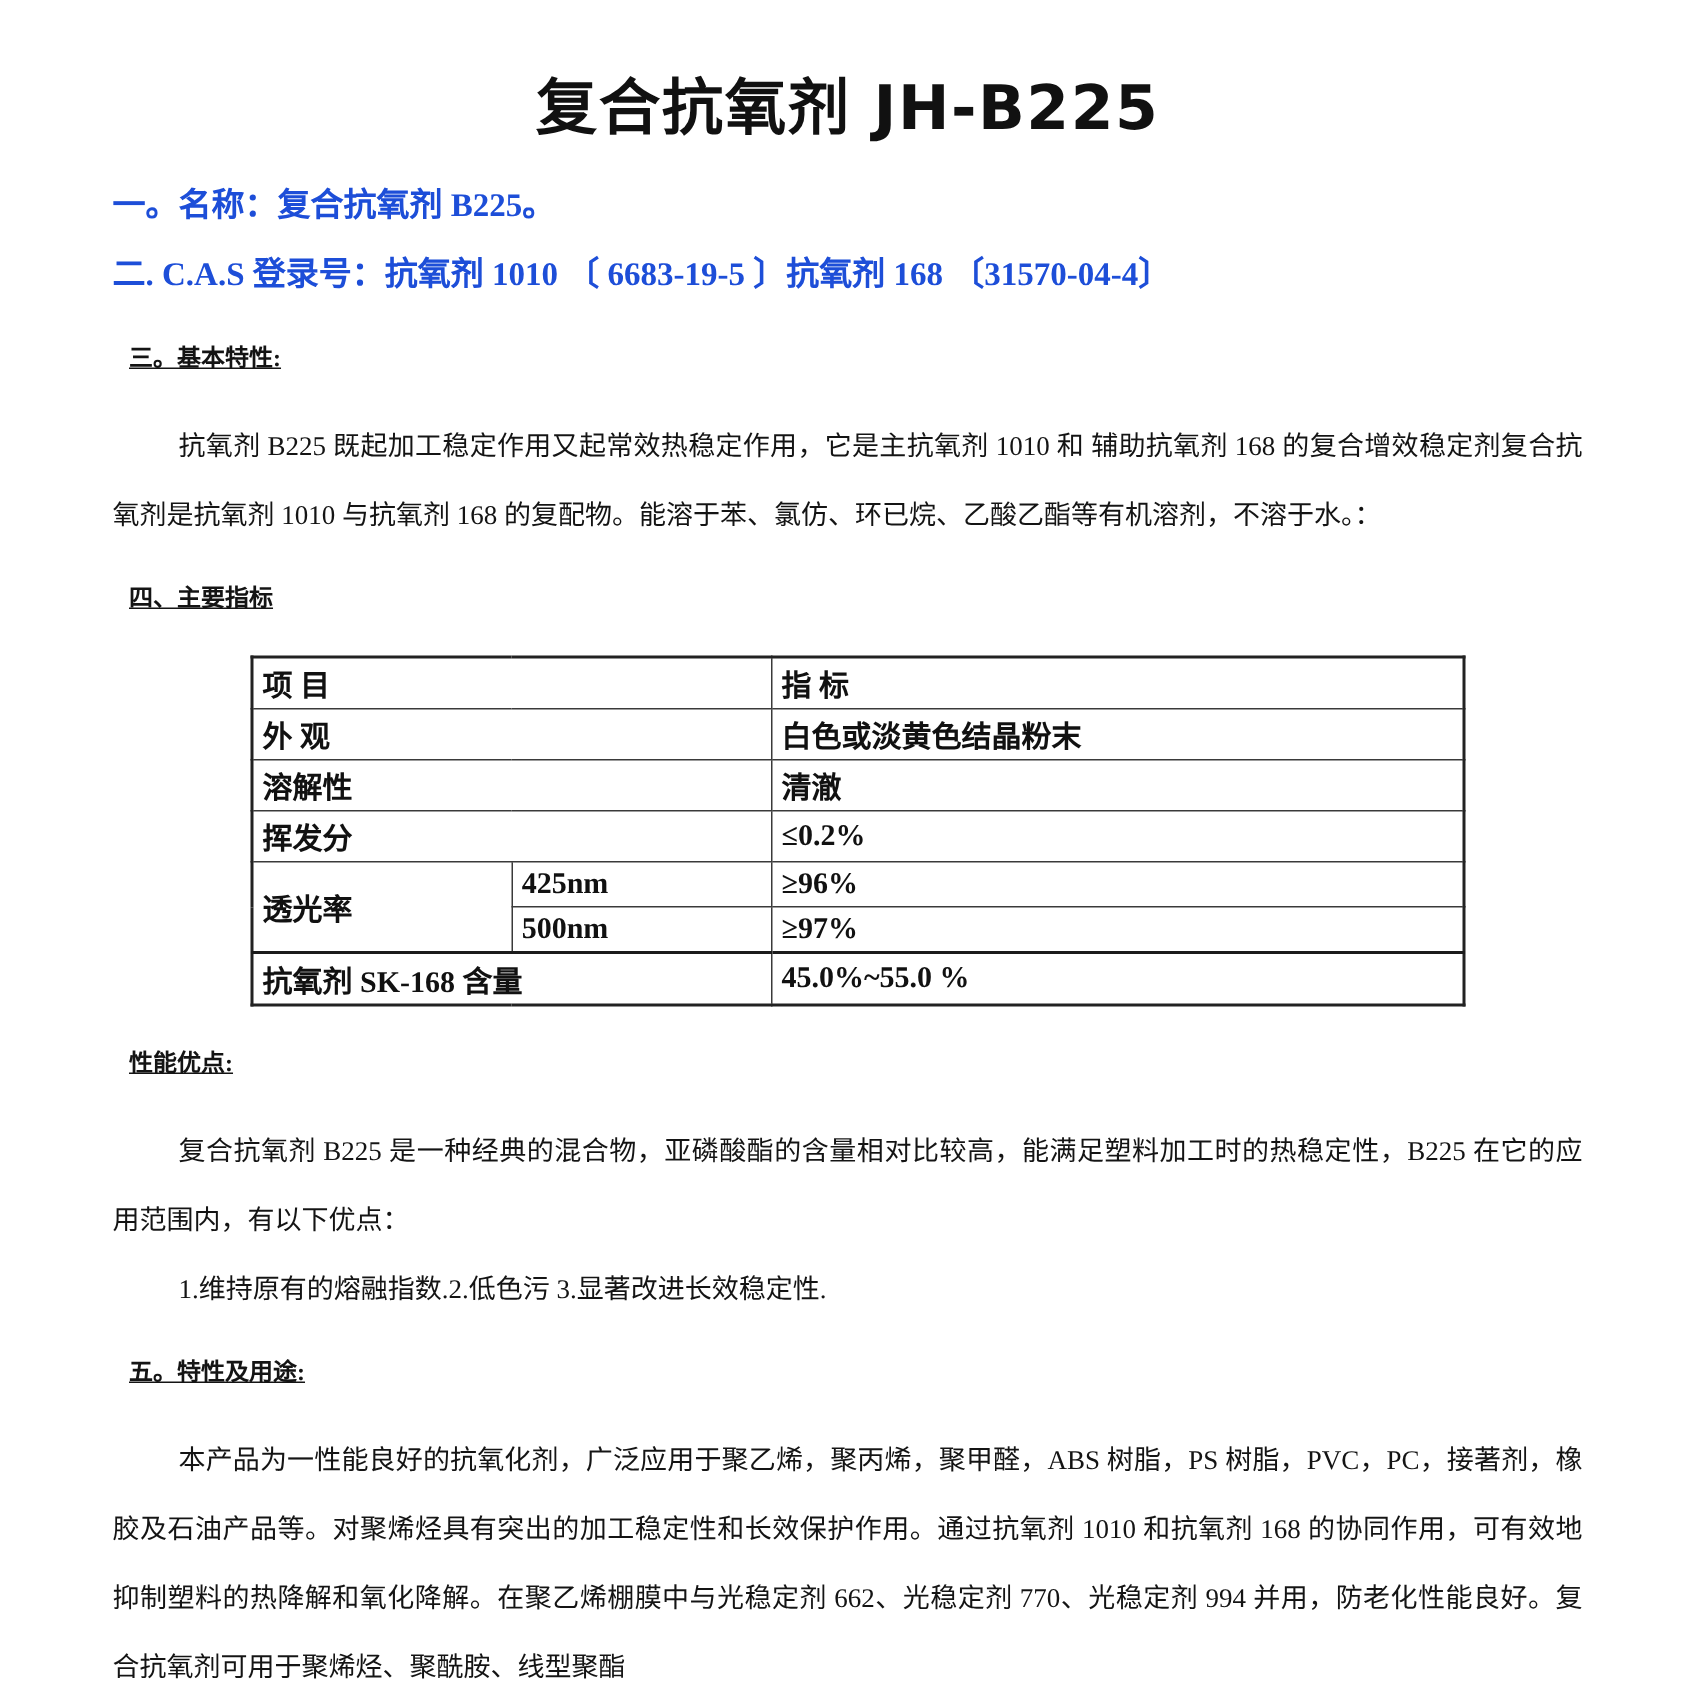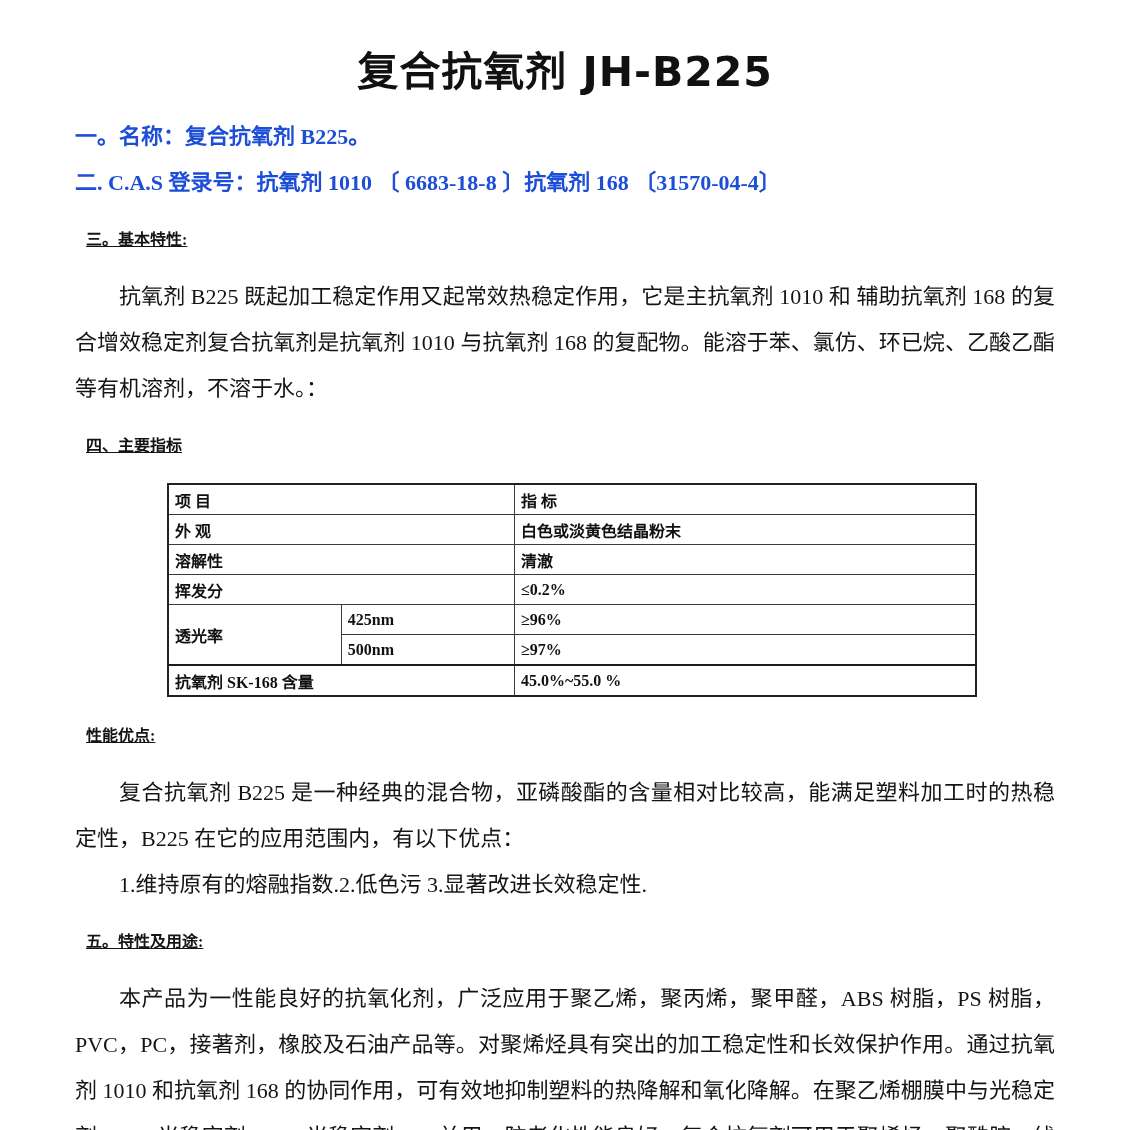--- a/index.html
+++ b/index.html
@@ -51,21 +51,21 @@
   .section-head {
     font-size: 16px;
     line-height: 46px;
     font-weight: bold;
     margin: 11px;
     color: #141414;
     text-decoration: underline;
   }
 
   .para {
-    font-size: 22px;
+    font-size: 18px;
     line-height: 46px;
     margin: 0;
     text-align: justify;
     text-justify: inter-ideograph;
     text-indent: 44px;
     color: #141414;
   }
 
   .spacer-sm { height: 10px; }
 
@@ -73,21 +73,21 @@
   .spec-table-wrap {
     margin-top: 14px;
     margin-bottom: 16px;
     padding-left: 92px;
   }
   table.spec-table {
     border-collapse: collapse;
     width: 788px;
     table-layout: fixed;
     border: 2px solid #222;
-    font-size: 16px;
+    font-size: 20px;
   }
   table.spec-table td {
     border: 1px solid #3a3a3a;
     padding: 2px 6px;
     height: 25px;
     vertical-align: middle;
     color: #111;
     font-weight: bold;
     font-family: "Liberation Serif", "DejaVu Serif", serif;
   }
@@ -107,21 +107,21 @@
 <body>
 
 <div class="page">
 
   <h1 class="doc-title">复合抗氧剂 JH-B225</h1>
 
   <div class="spacer-sm"></div>
 
   <p class="line bold">一。名称：复合抗氧剂 B225。</p>
 
-  <p class="line bold">二. C.A.S 登录号：抗氧剂 1010 〔 6683-18-8 〕抗氧剂 168 〔31570-04-4〕</p>
+  <p class="line bold">二. C.A.S 登录号：抗氧剂 1010 〔 6683-19-5 〕抗氧剂 168 〔31570-04-4〕</p>
 
   <p class="section-head">三。基本特性:</p>
 
   <p class="para">抗氧剂 B225 既起加工稳定作用又起常效热稳定作用，它是主抗氧剂 1010 和  辅助抗氧剂 168 的复合增效稳定剂复合抗氧剂是抗氧剂 1010 与抗氧剂 168 的复配物。能溶于苯、氯仿、环已烷、乙酸乙酯等有机溶剂，不溶于水。：</p>
 
   <p class="section-head">四、主要指标</p>
 
 
   <div class="spec-table-wrap">
     <table class="spec-table">

